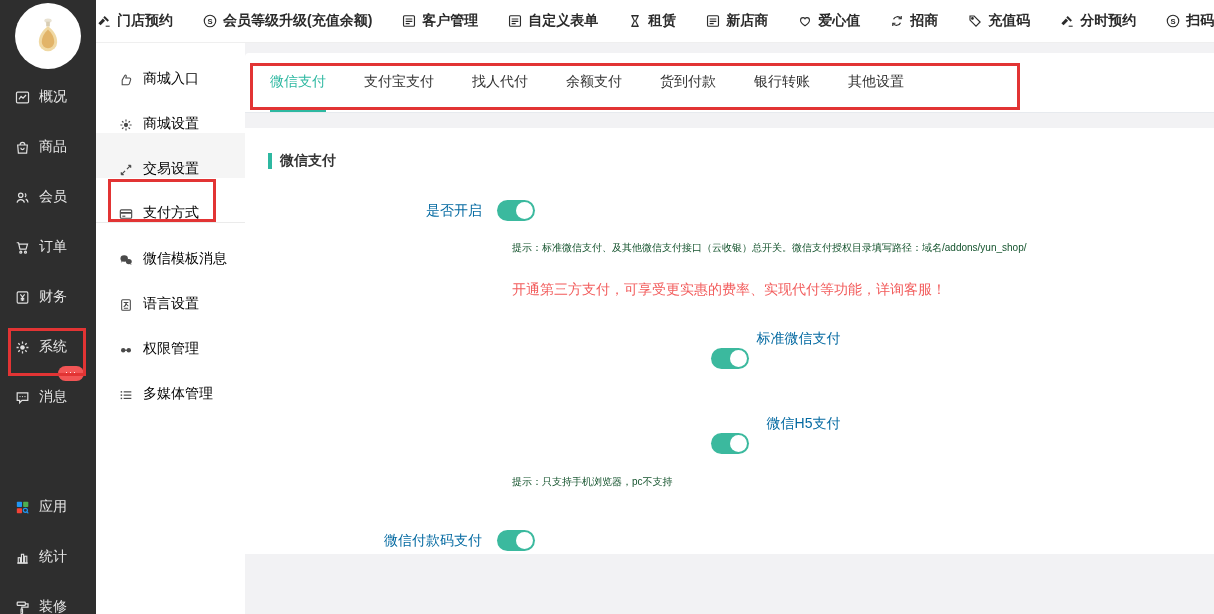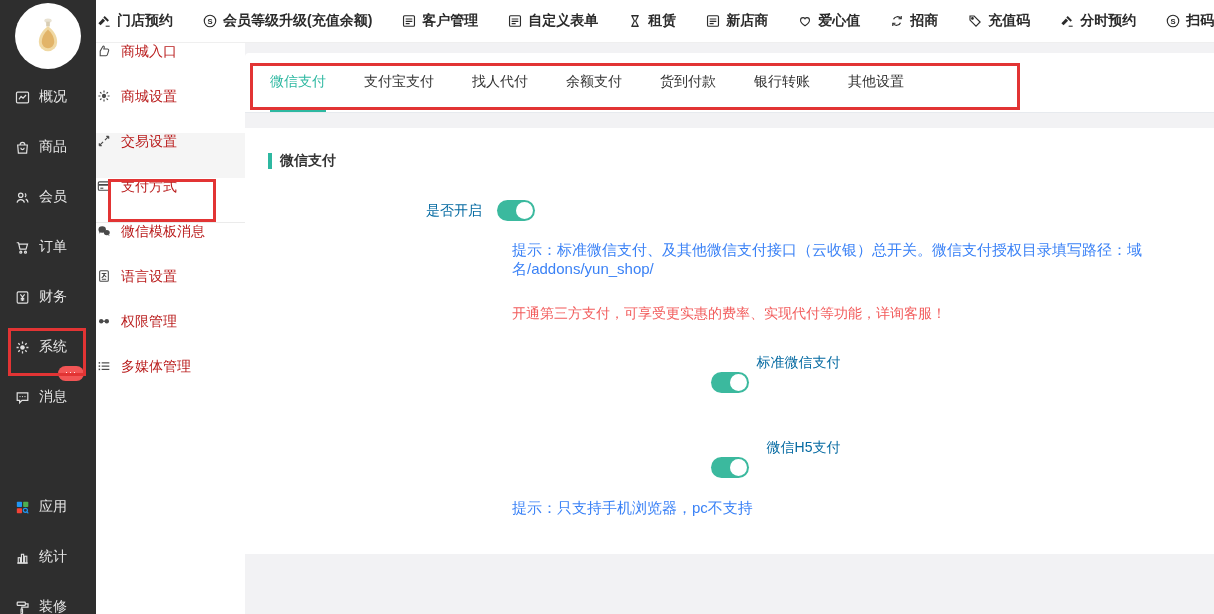--- a/index.html
+++ b/index.html
@@ -25,22 +25,22 @@
   .topbar { position:absolute; left:96px; top:0; width:1118px; height:43px; background:#fff;
     border-bottom:1px solid #efefef; display:flex; align-items:center; 
     gap:29px; overflow:hidden; white-space:nowrap; z-index:4; }
   .tb-item { display:flex; align-items:center; gap:5px; font-size:14px; font-weight:bold;
     color:#2b2b2b; cursor:pointer; flex:none; }
   .tb-item .ic { width:16px; height:16px; color:#2b2b2b; }
 
   
   .sub-sidebar { position:absolute; left:96px; top:43px; width:149px; height:571px;
     background:#fff; z-index:3; }
-  .ss-item { height:45px; display:flex; align-items:flex-start; 
-    font-size:14px; color:#b91c1c; cursor:pointer; }
+  .ss-item { height:45px; display:flex; align-items:flex-end; padding-left:22px;
+    font-size:14px; color:#000000; cursor:pointer; }
   .ss-item .ic { width:16px; height:16px; margin-right:9px; color:#4a4a4a; flex:none; }
   .ss-item.hover { background:#f5f5f5; }
   .ss-item.active { border-bottom:1px solid #ebebeb; }
 
   
   .main { position:absolute; left:245px; top:43px; width:969px; height:571px;
     background:#f2f2f4; }
   .tab-card { margin-top:10px; height:60px; background:#fff; border-radius:4px 0 0 0;
     border-bottom:1px solid #e7eaee; display:flex; align-items:stretch; padding-left:25px; }
   .tab { display:flex; align-items:center; margin-right:38px; font-size:14px; color:#333;
@@ -53,21 +53,21 @@
   .section-bar { width:4px; height:16px; background:#2eb8a1; margin-right:8px; }
   .section-title { font-size:14px; font-weight:bold; color:#333; }
 
   .form-row { display:flex; align-items:center; }
   .form-label { width:252px; text-align:right; padding-right:15px; font-size:14px;
     color:#0369a1; flex:none; }
   .toggle { width:38px; height:21px; border-radius:11px; background:#3bb99e;
     position:relative; cursor:pointer; flex:none; }
   .toggle .knob { position:absolute; right:2px; top:2px; width:17px; height:17px;
     border-radius:50%; background:#fff; }
-  .hint { margin-left:267px; font-size:15px; color:#3b82f6; }
+  .hint { margin-left:267px; font-size:10px; color:#14532d; }
   .hint-red { margin-left:267px; font-size:14px; color:#f25c5c; }
 
   .r1 { margin-top:30px; } .h1 { margin-top:20px; } .a1 { margin-top:26px; }
   .r2 { margin-top:31px;flex-direction:column; } .r3 { margin-top:46px;flex-direction:column; } .h3 { margin-top:21px; }
   .r4 { margin-top:41px; }
 
   
   .red-box { position:absolute; border:3px solid #e23434; z-index:20; pointer-events:none; }
   .rb-tabs    { left:250px; top:63px;  width:770px; height:47px; }
   .rb-payment { left:108px; top:179px; width:108px; height:43px; }

